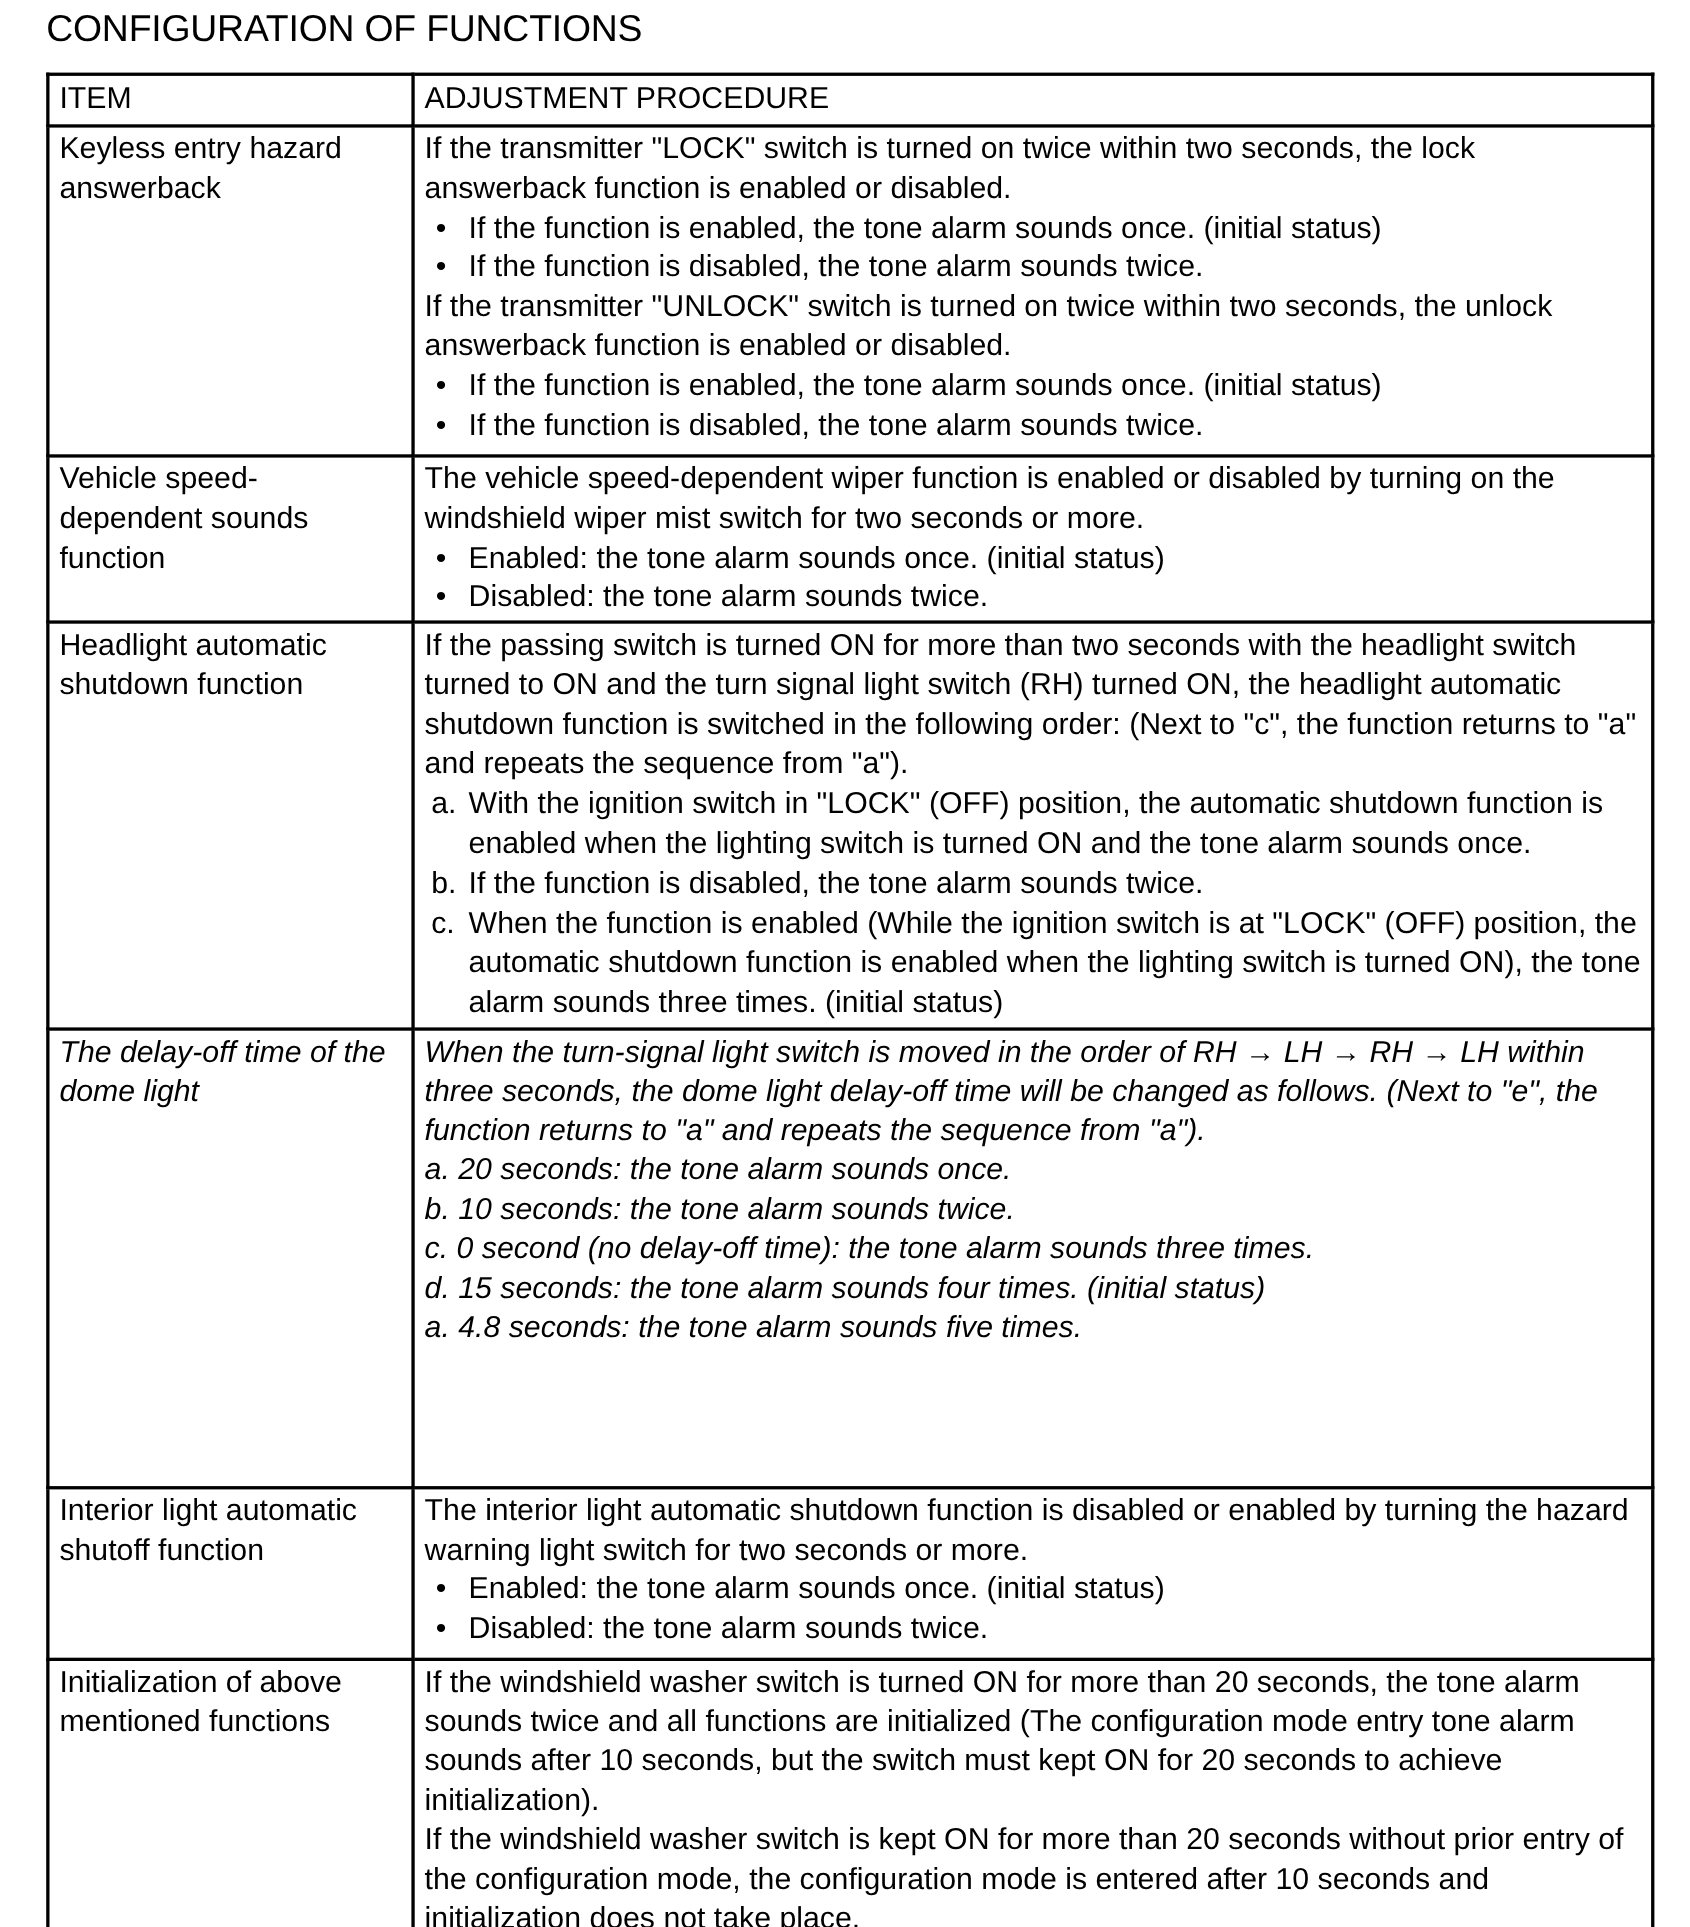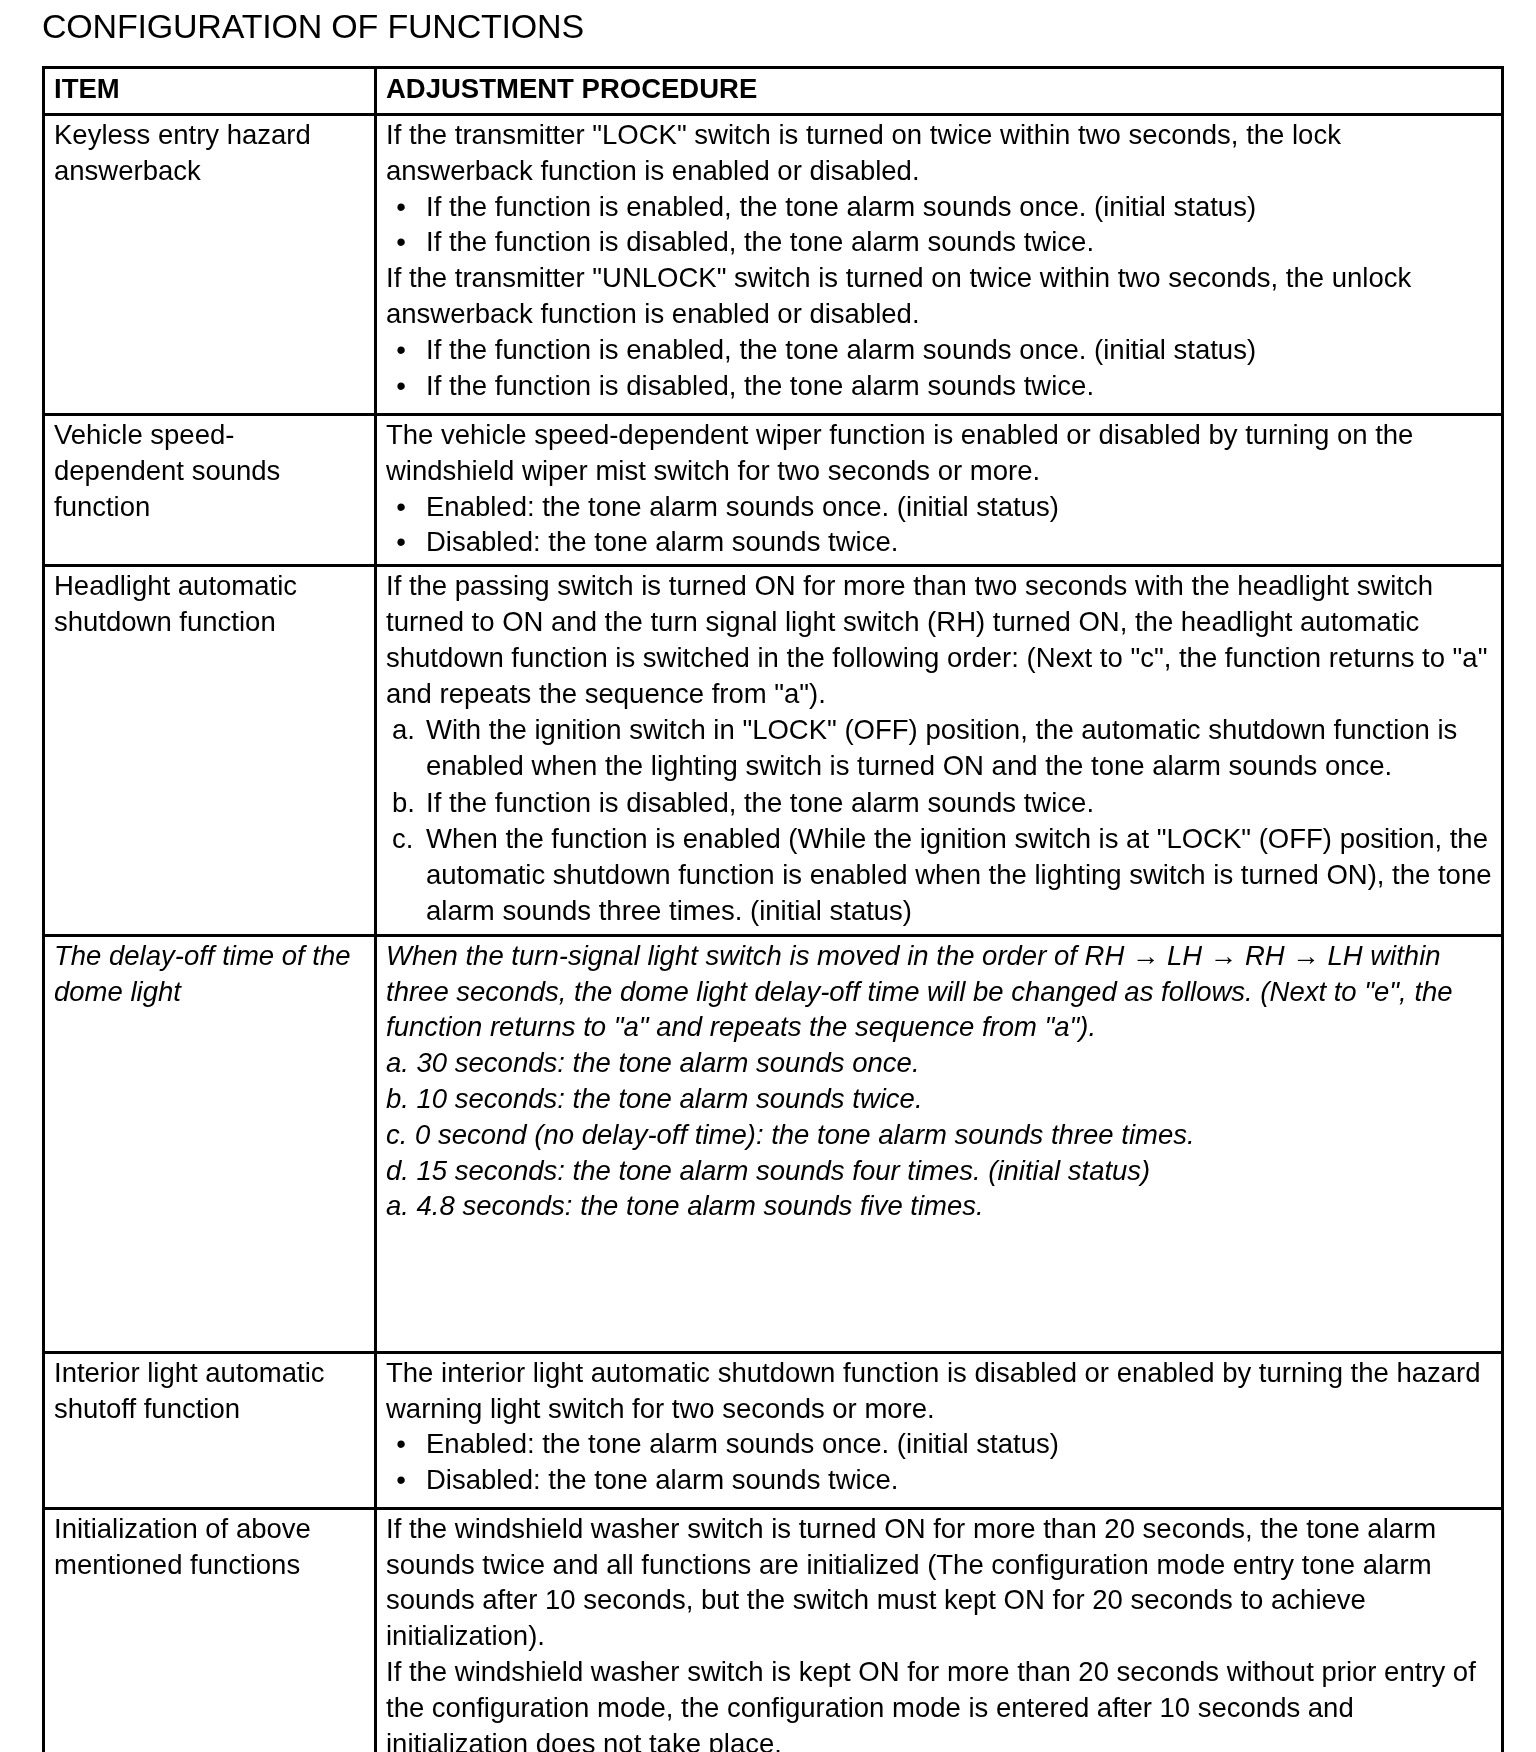--- a/index.html
+++ b/index.html
@@ -38,21 +38,21 @@
   table.config col.c-item { width: 332px; }
   table.config col.c-proc { width: 1127px; }
   table.config th,
   table.config td {
     border: 3px solid #000000;
     vertical-align: top;
     text-align: left;
     padding: 1px 8px 4px 9px;
   }
   table.config th {
-    font-weight: bold;
+    font-weight: normal;
     height: 38px;
     padding-top: 2px;
   }
   .line { display: block; }
   .bullet {
     display: block;
     position: relative;
     padding-left: 40px;
   }
   .bullet .dot {
@@ -128,21 +128,21 @@
         <span class="lettered"><span class="lbl">a.</span><span>With the ignition switch in "LOCK" (OFF) position, the automatic shutdown function is enabled when the lighting switch is turned ON and the tone alarm sounds once.</span></span>
         <span class="lettered"><span class="lbl">b.</span><span>If the function is disabled, the tone alarm sounds twice.</span></span>
         <span class="lettered"><span class="lbl">c.</span><span>When the function is enabled (While the ignition switch is at "LOCK" (OFF) position, the automatic shutdown function is enabled when the lighting switch is turned ON), the tone alarm sounds three times. (initial status)</span></span>
       </td>
     </tr>
 
     <tr class="row-h-4">
       <td>The delay-off time of the dome light</td>
       <td>
         <span class="line">When the turn-signal light switch is moved in the order of RH → LH → RH → LH within three seconds, the dome light delay-off time will be changed as follows. (Next to "e", the function returns to "a" and repeats the sequence from "a").</span>
-        <span class="line">a. 30 seconds: the tone alarm sounds once.</span>
+        <span class="line">a. 20 seconds: the tone alarm sounds once.</span>
         <span class="line">b. 10 seconds: the tone alarm sounds twice.</span>
         <span class="line">c. 0 second (no delay-off time): the tone alarm sounds three times.</span>
         <span class="line">d. 15 seconds: the tone alarm sounds four times. (initial status)</span>
         <span class="line">a. 4.8 seconds: the tone alarm sounds five times.</span>
       </td>
     </tr>
 
     <tr class="row-h-5">
       <td>Interior light automatic shutoff function</td>
       <td>

